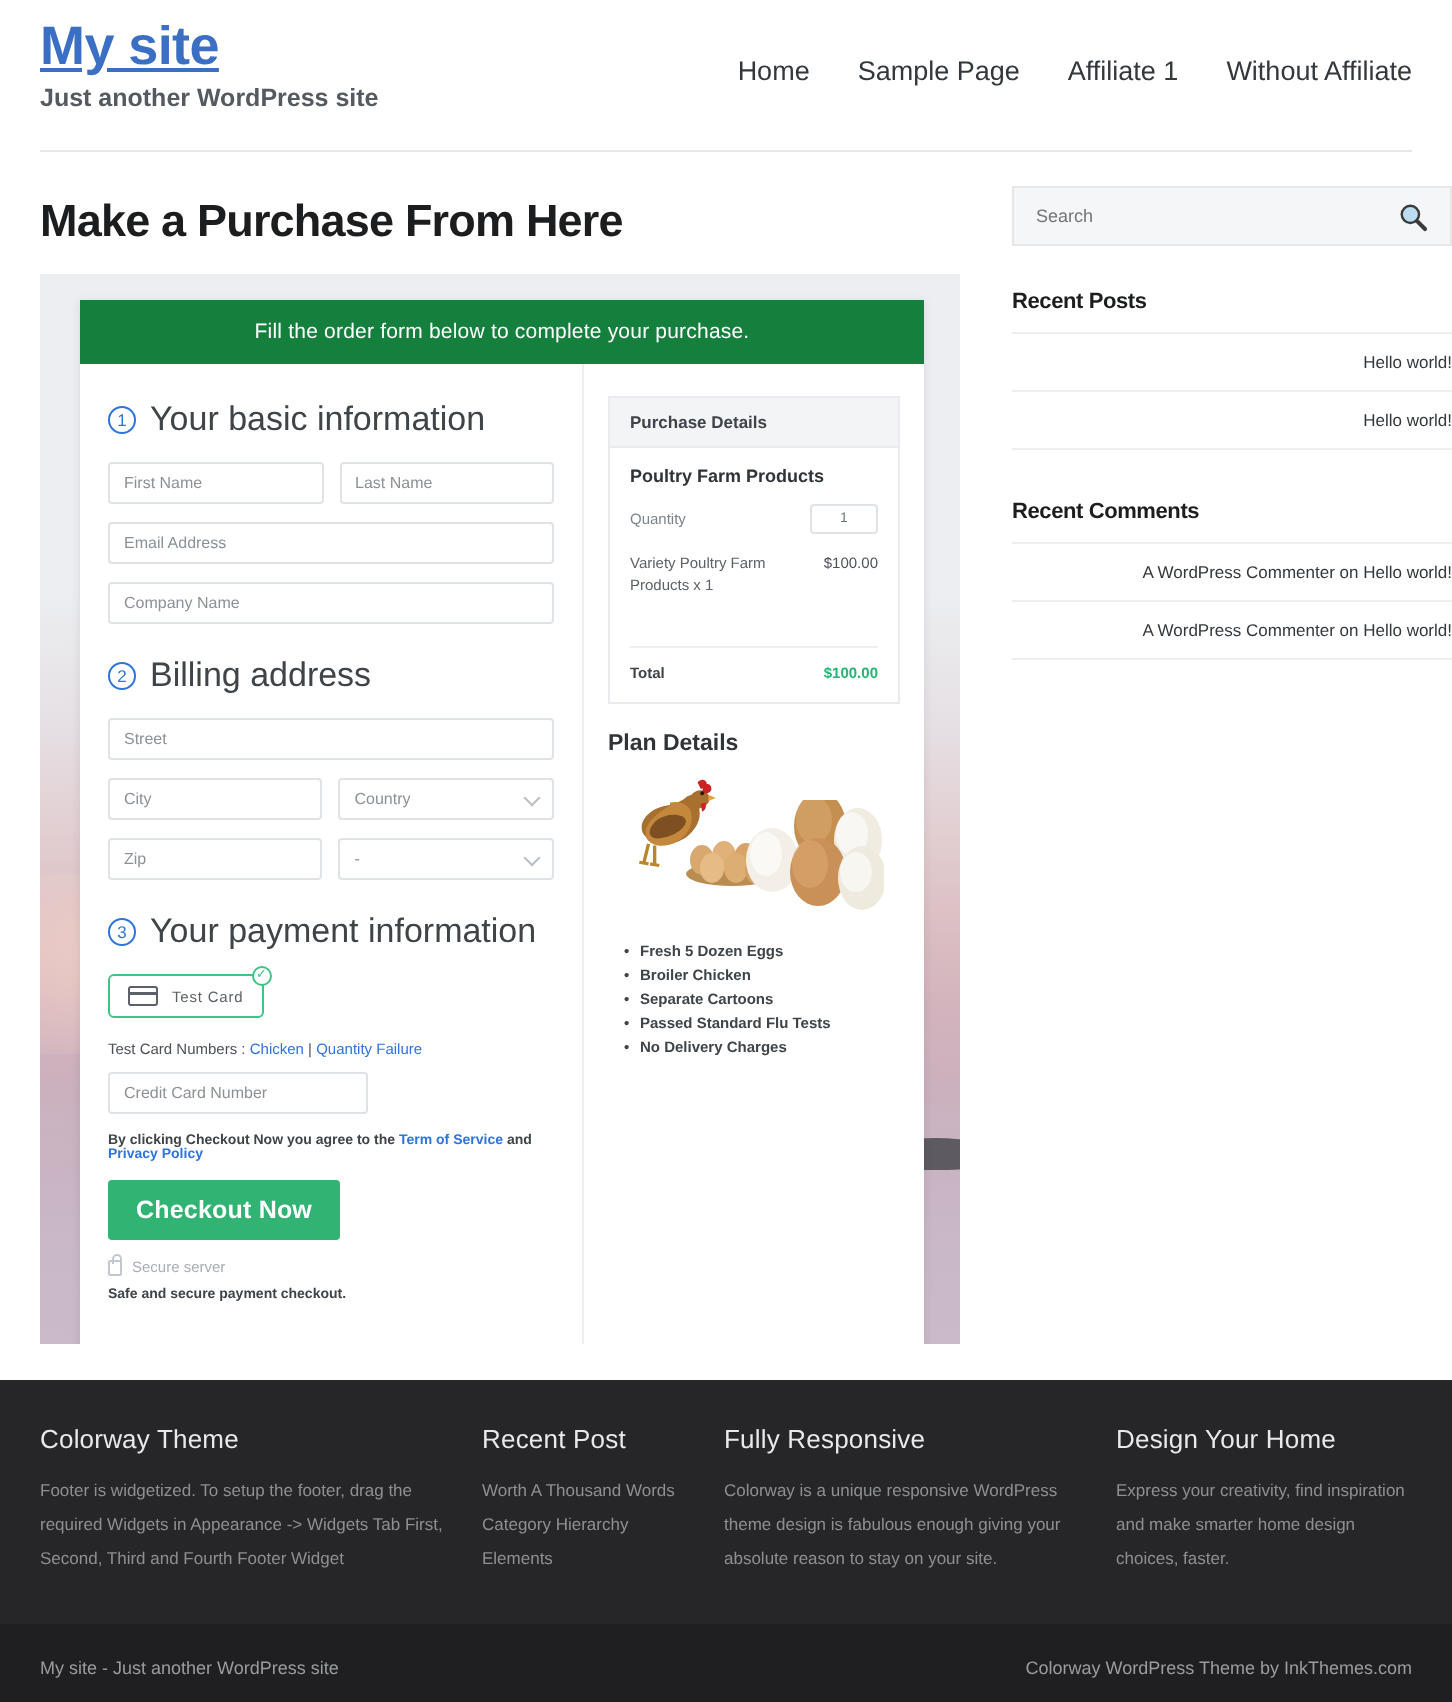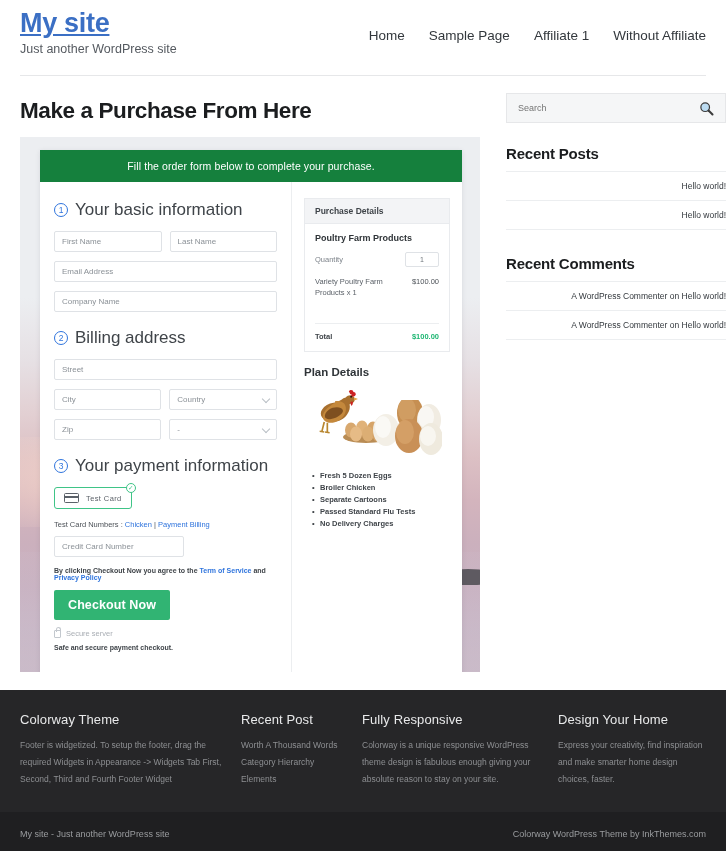--- a/index.html
+++ b/index.html
@@ -25,20 +25,21 @@
     font-size: 27px;
     font-weight: bold;
     color: #3b6fc4;
     letter-spacing: -0.3px;
     line-height: 1.1;
   }
   .site-tagline {
     font-size: 12.5px;
     color: #555a60;
     margin-top: 3px;
+    font-weight: bold;
   }
   .main-nav {
     display: flex;
     align-items: center;
     gap: 24px;
     padding-top: 28px;
     padding-right: 0px;
   }
   .nav-link {
     font-size: 13.5px;
@@ -349,21 +350,21 @@
     padding: 0 11px;
     margin-bottom: 22px;
   }
   .search-input {
     border: none; background: transparent; outline: none;
     font-size: 9px; color: #72787e;
     font-family: "Liberation Sans", sans-serif;
     width: 150px;
   }
   .widget-title {
-    font-size: 15px; font-weight: bold; color: #1b1d1f;
+    font-size: 11px; font-weight: bold; color: #1b1d1f;
     letter-spacing: -0.2px;
     margin-bottom: 9px;
   }
   .widget-list { list-style: none; }
   .widget-list li {
     border-top: 1px solid #eceef0;
     padding: 9px 0 9px 0;
     font-size: 8.5px;
     color: #33383d;
     text-align: right;
@@ -491,21 +492,21 @@
               <span class="step-label">Your payment information</span>
             </div>
 
             <div class="card-chip">
               <span class="cc-icon"></span>
               <span class="chip-label">Test Card</span>
               <span class="chip-badge">✓</span>
             </div>
 
             <div class="testcard-line">
-              <span>Test Card Numbers : </span><a href="#">Chicken</a><span> | </span><a href="#">Payment Billing</a>
+              <span>Test Card Numbers : </span><a href="#">Chicken</a><span> | </span><a href="#">Quantity Failure</a>
             </div>
 
             <div class="frow">
               <div class="fld" style="width:130px;">Credit Card Number</div>
             </div>
 
             <div class="terms">
               <span>By clicking Checkout Now you agree to the </span><a href="#">Term of Service</a><span> and </span><a href="#">Privacy Policy</a>
             </div>
 

